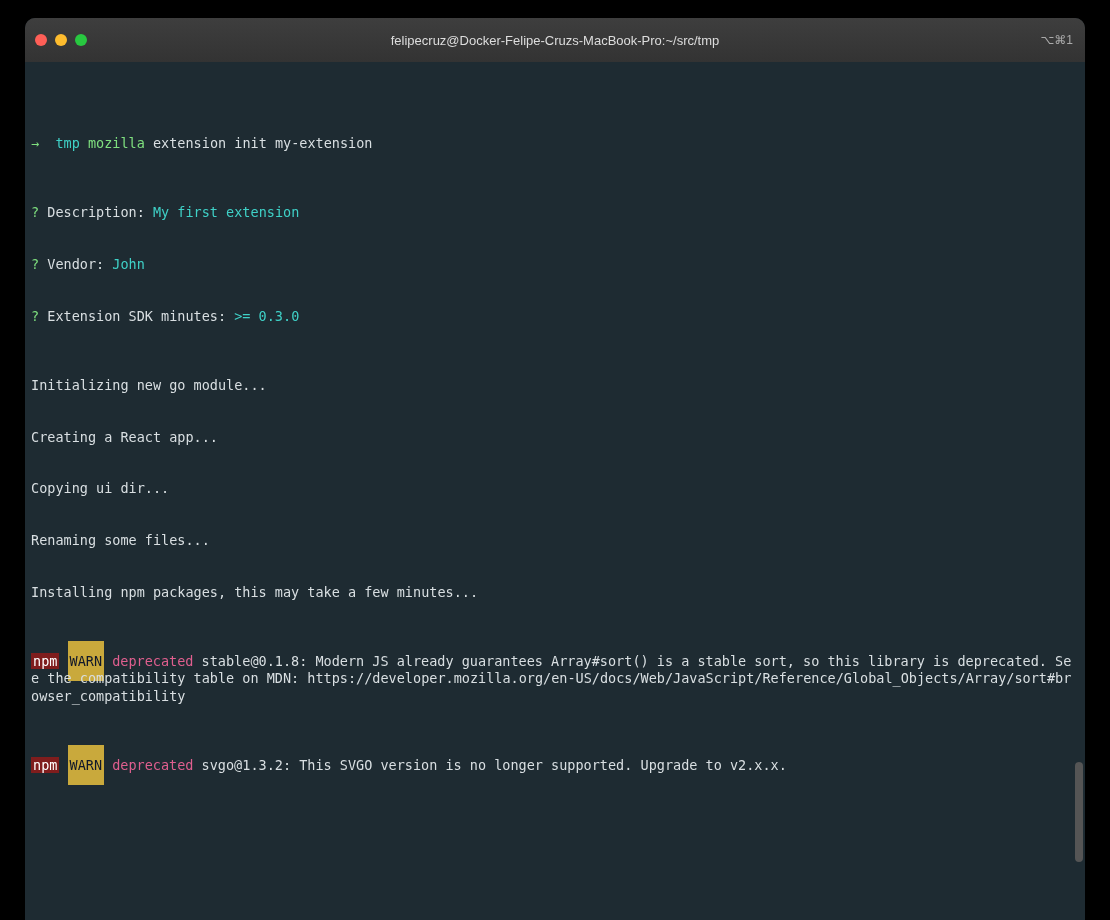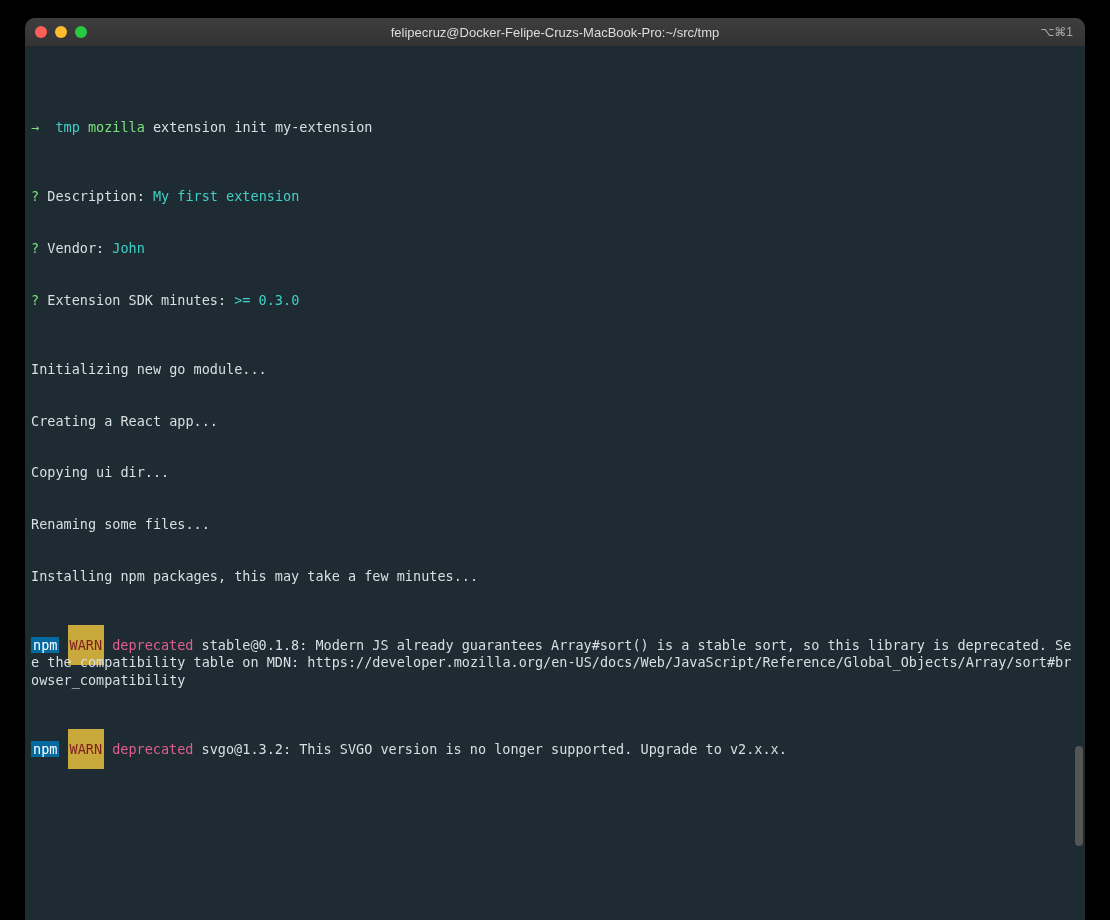--- a/index.html
+++ b/index.html
@@ -16,21 +16,21 @@
   }
   .window {
     width: 1060px;
     background: #1e2b32;
     border-radius: 10px;
     overflow: hidden;
     box-shadow: 0 20px 50px rgba(0,0,0,0.6);
     position: relative;
   }
   .titlebar {
-    height: 28px;
+    height: 44px;
     background: #3a3a3a;
     background: linear-gradient(#3e3e3e,#333);
     display: flex;
     align-items: center;
     padding: 13px 10px;
     position: relative;
     text-decoration: underline;
   }
   .traffic { display: flex; gap: 8px; }
   .light { width: 12px; height: 12px; border-radius: 50%; }
@@ -58,22 +58,22 @@
     padding: 4px 6px 0 6px;
     line-height: 1.28;
     white-space: pre;
     min-height: 790px;
     position: relative;
   }
   .line { white-space: pre-wrap; word-break: break-all; }
   .cyan { color: #3fd1c7; }
   .green2 { color: #7fe07f; }
   .pink { color: #e05f8f; }
-  .npm-badge { background: #0369a1; color: #fff; padding: 0 2px; }
-  .warn-badge { background: #c9a93c; color: #7f1d1d; padding: 12px 2px; }
+  .npm-badge { background: #7f1d1d; color: #fff; padding: 0 2px; }
+  .warn-badge { background: #c9a93c; color: #0f172a; padding: 12px 2px; }
   .scrollbar {
     position:absolute;
     right:2px;
     top:700px;
     width:8px;
     height:100px;
     background:#555;
     border-radius:4px;
   }
 </style>

